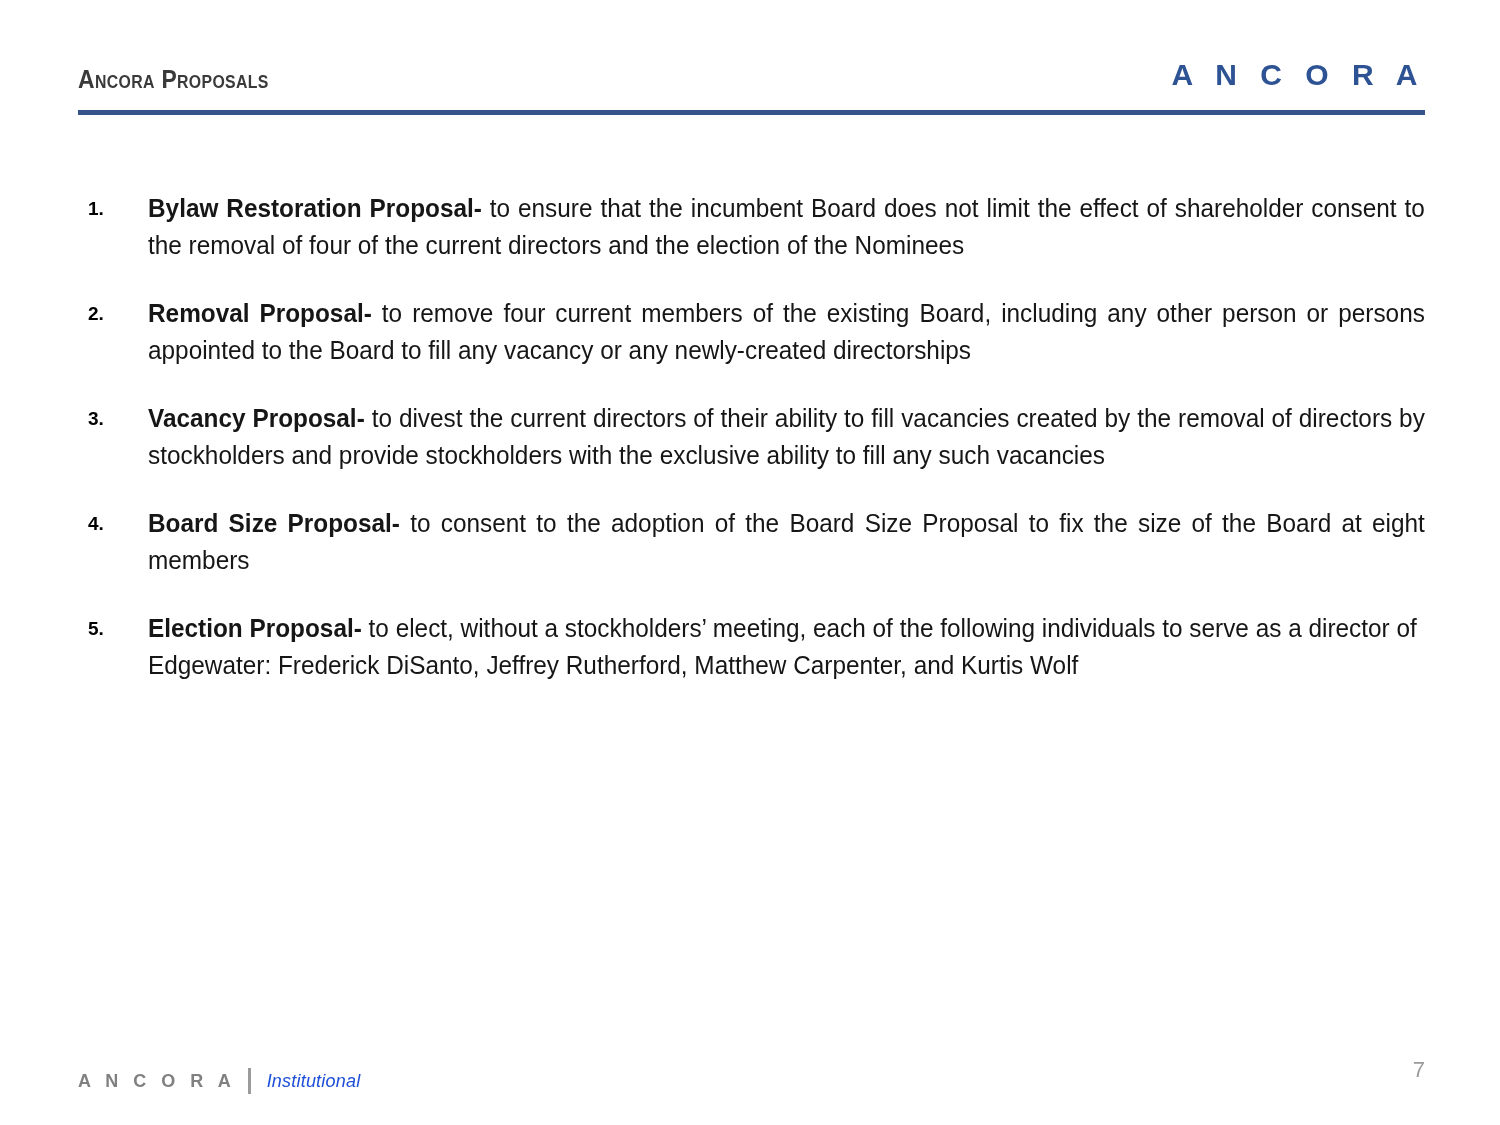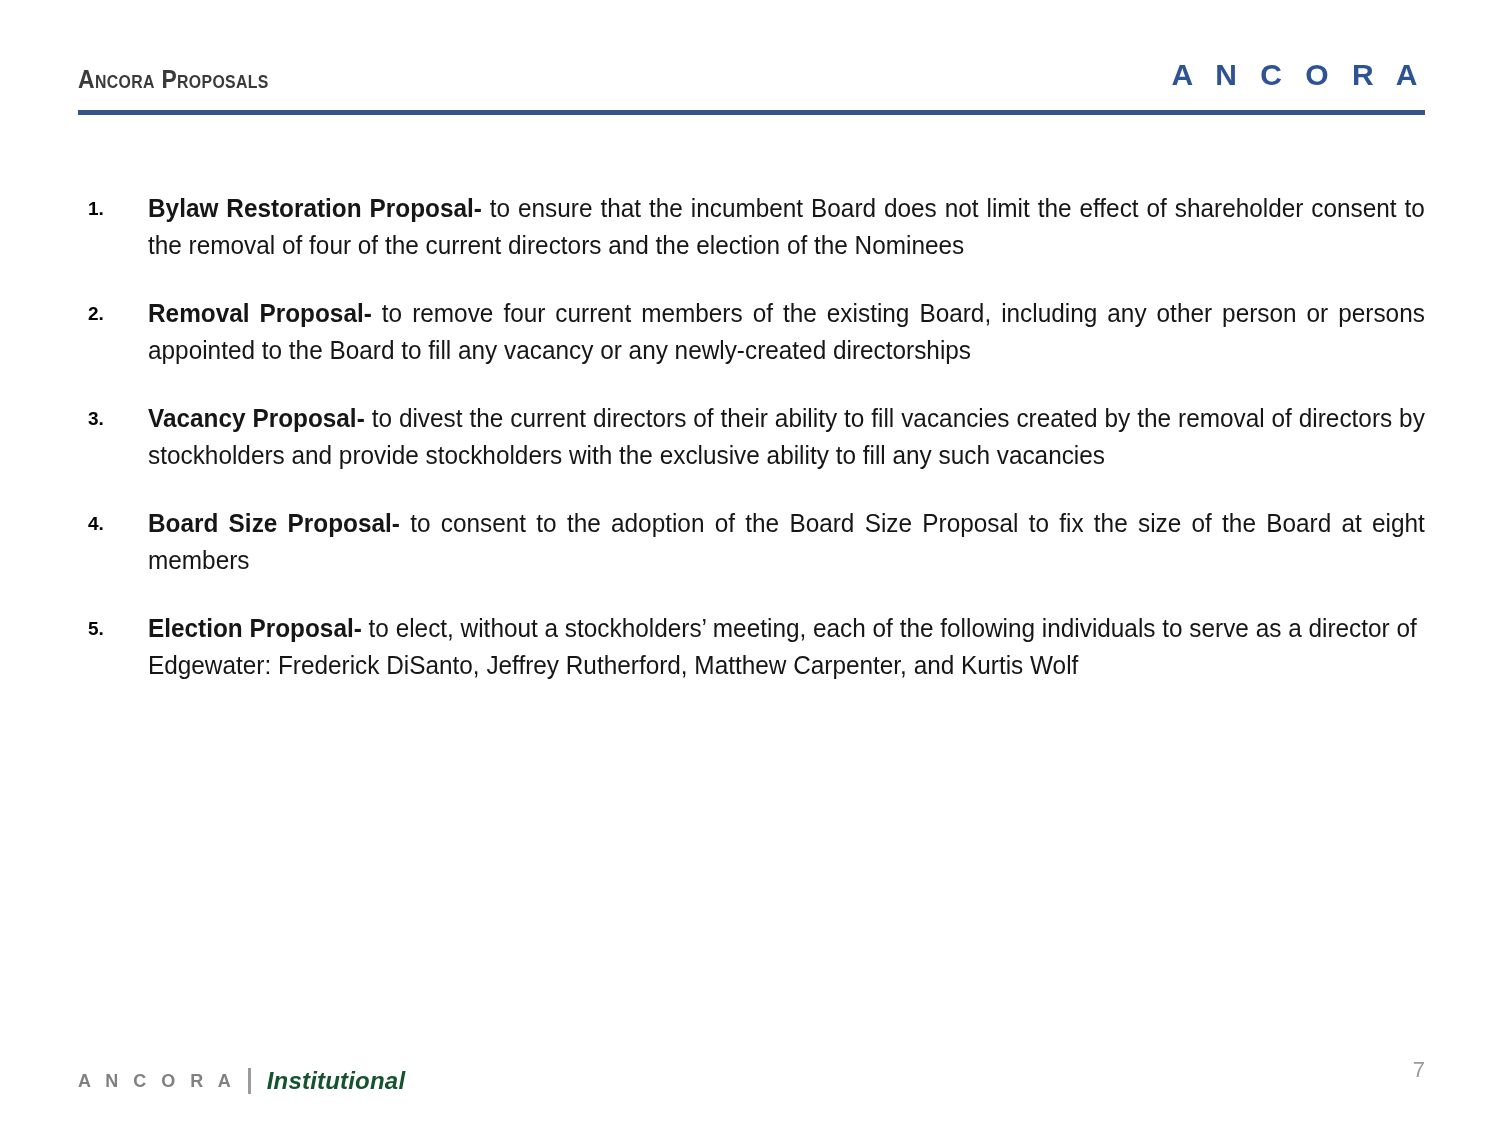--- a/index.html
+++ b/index.html
@@ -119,24 +119,24 @@
     color: #808080;
     white-space: nowrap;
   }
   .footer-divider {
     width: 3px;
     height: 26px;
     background: #9b9b9b;
     margin: 0 16px 0 12px;
   }
   .footer-sub {
-    font-size: 24px;
+    font-size: 18px;
     font-style: italic;
-    font-weight: bold;
-    color: #14532d;
+    font-weight: normal;
+    color: #1d4ed8;
     letter-spacing: 0.2px;
     white-space: nowrap;
   }
   .page-number {
     position: absolute;
     right: 75px;
     bottom: 42px;
     font-size: 22px;
     color: #9a9a9a;
   }

